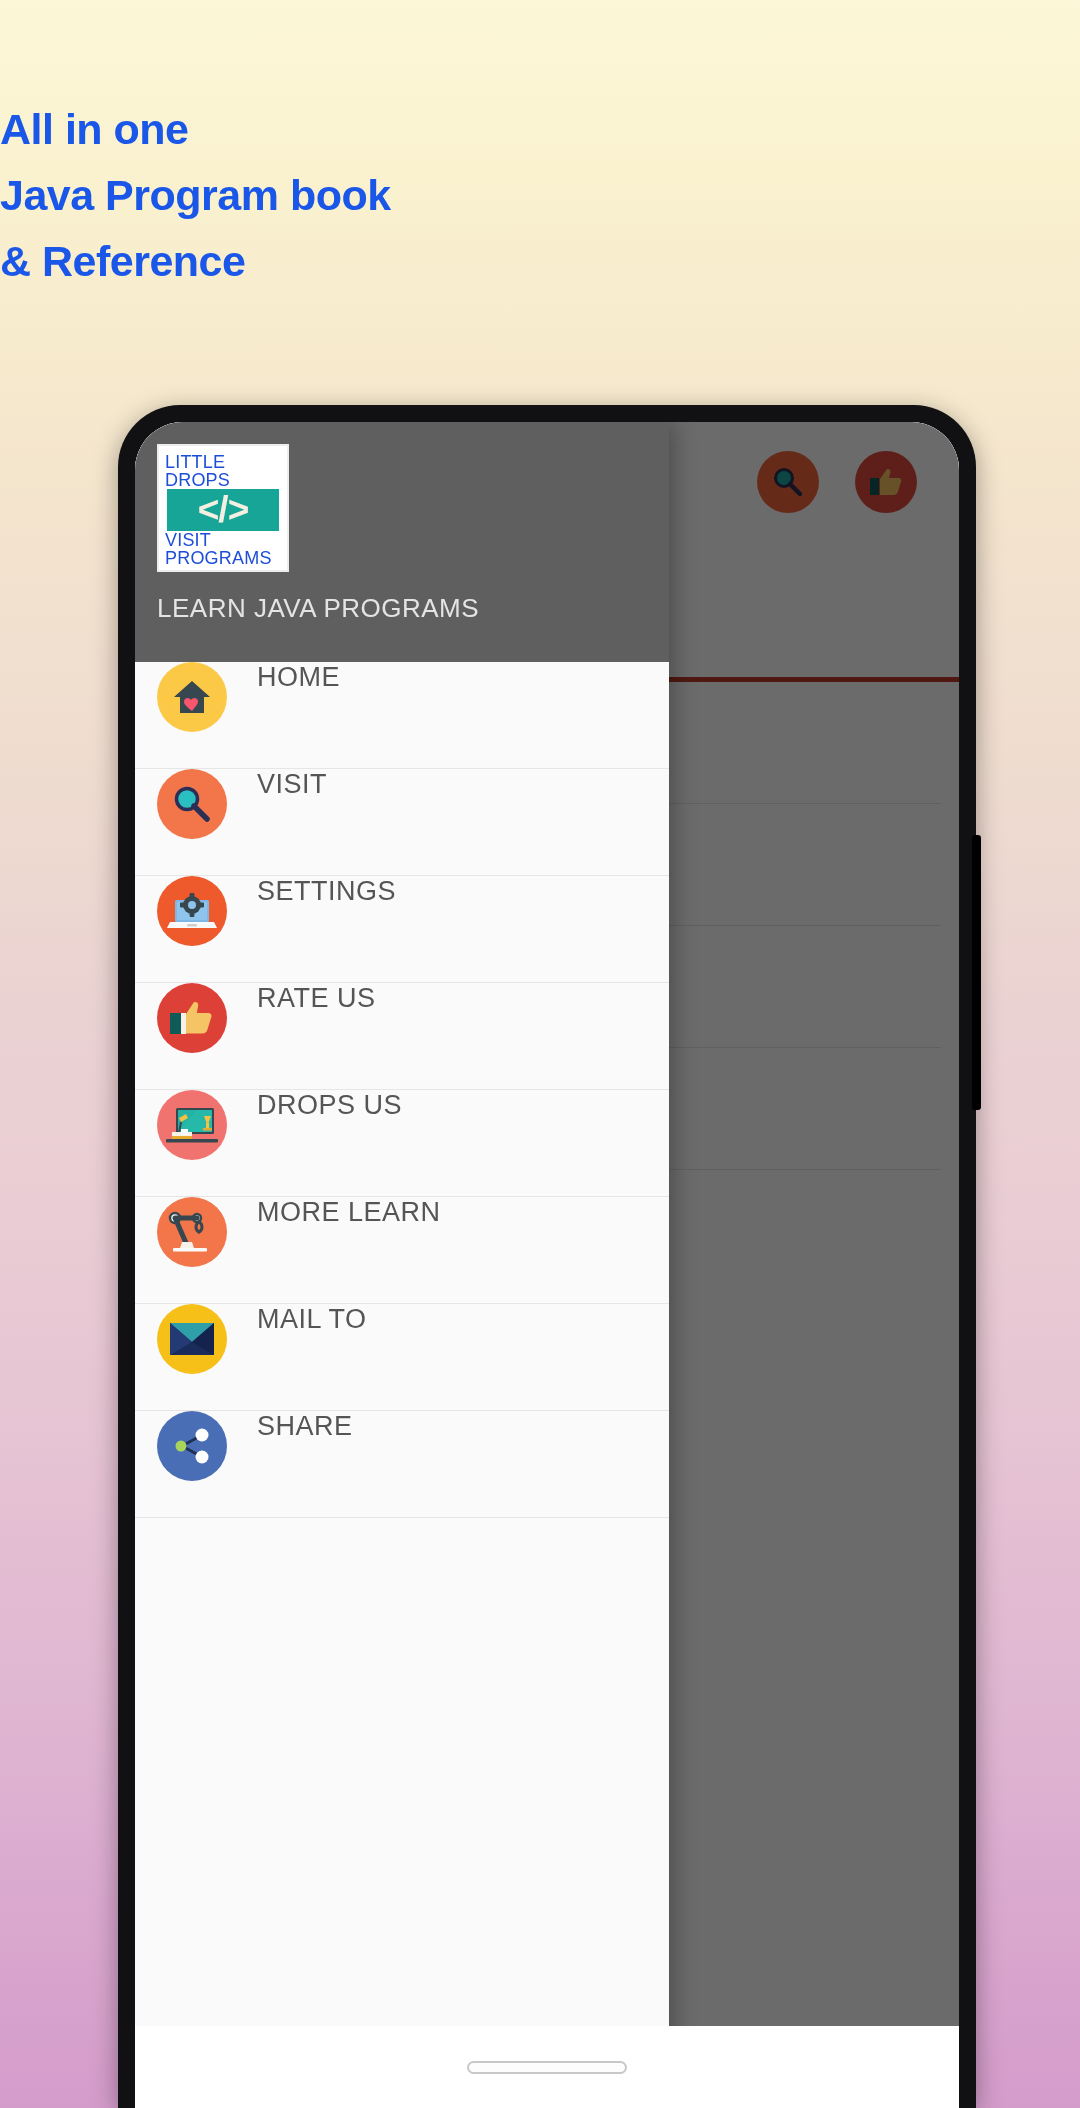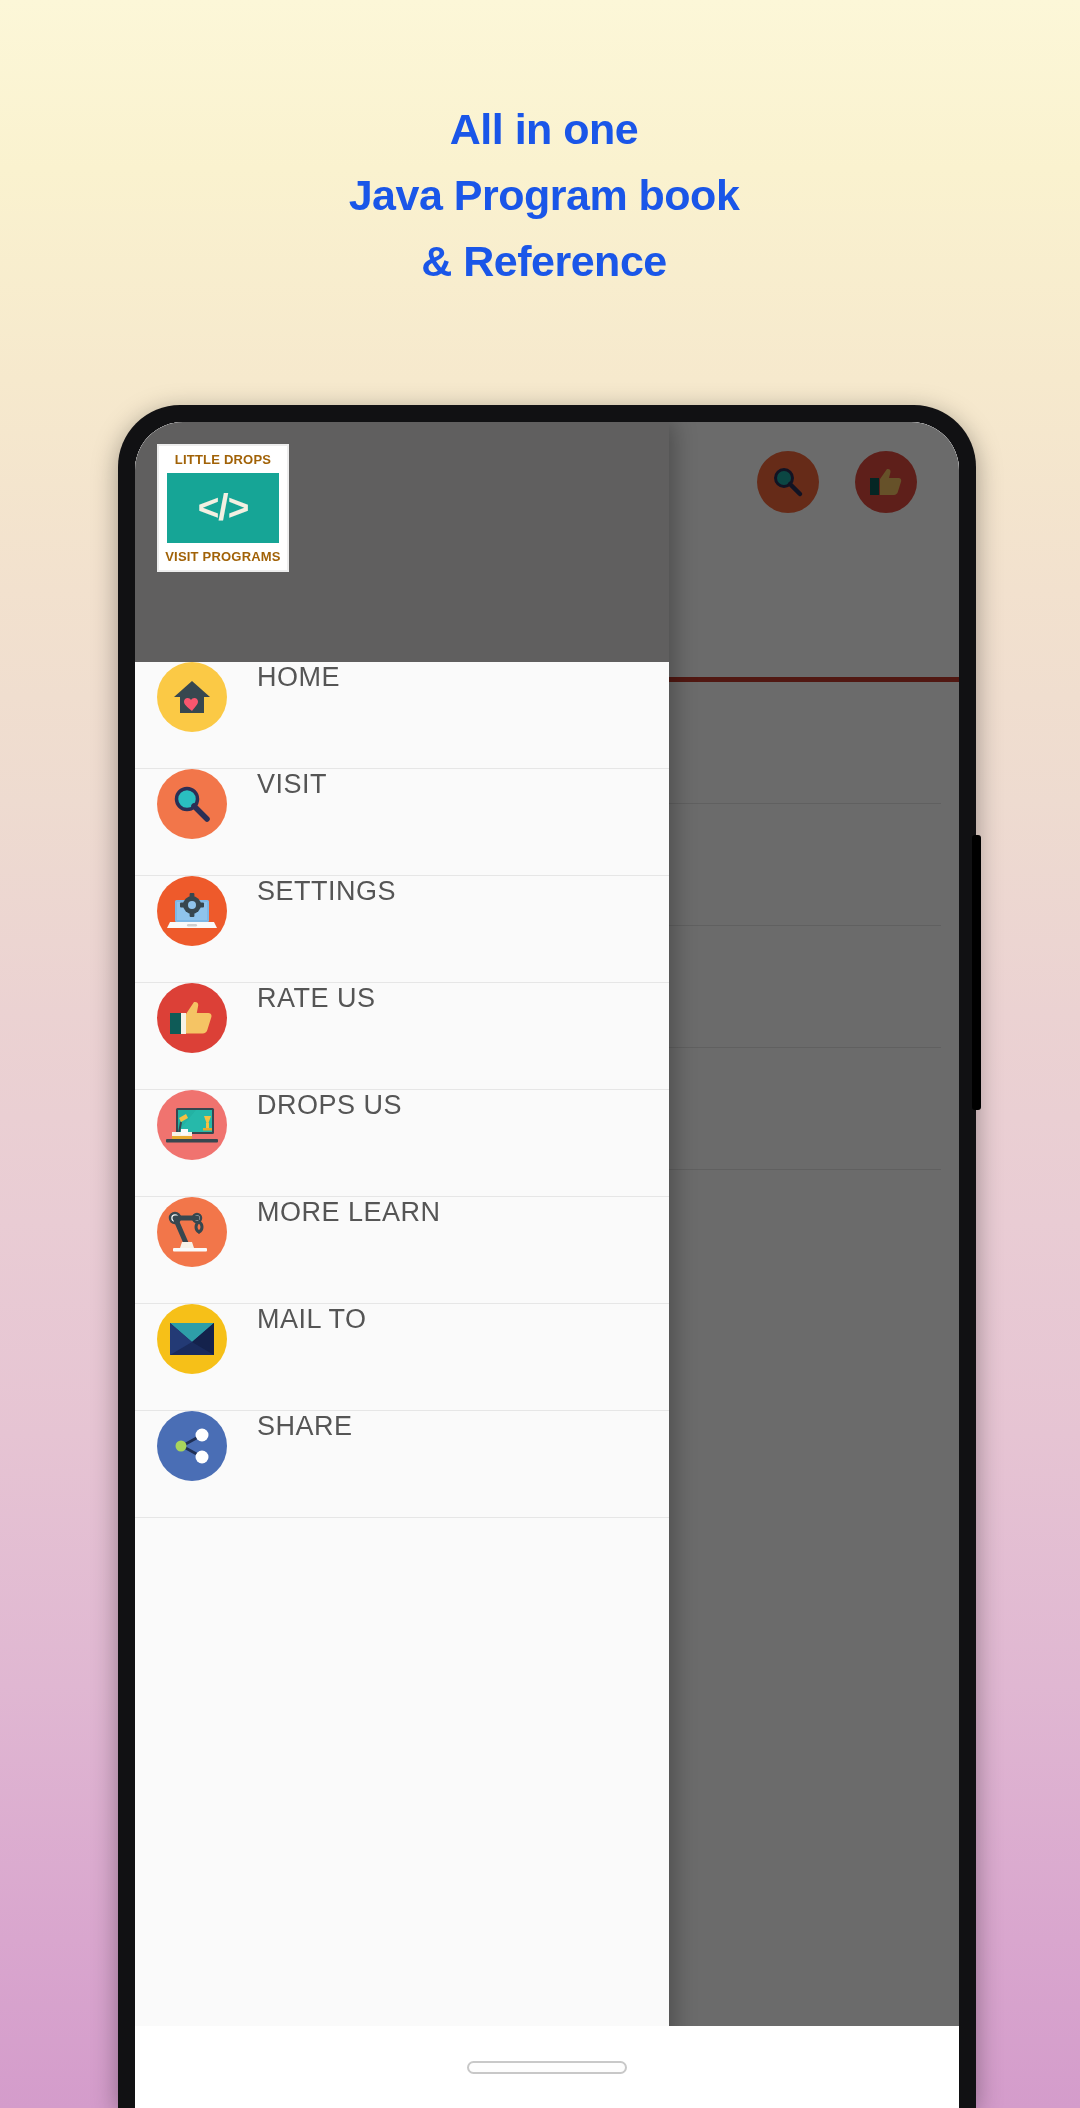--- a/index.html
+++ b/index.html
@@ -18,27 +18,26 @@
       #E0B7D2 80%,
       #D9A6CE 92%,
       #D49CCB 100%);
     overflow:hidden;
     position:relative;
   }
 
   
   .headline{
     position:absolute; top:96px; left:0; width:1080px;
-    text-align:center;
+    text-align:left;
     color:#1A56E8;
     font-size:43px;
     font-weight:bold;
     letter-spacing:-0.5px;
     line-height:66px;
-    padding-left:8px;
   }
   .headline div{ white-space:nowrap; }
 
   
   .phone{
     position:absolute;
     left:118px; top:405px;
     width:858px; height:1703px;
     background:#111113;
     border-radius:62px 62px 0 0;
@@ -132,21 +131,21 @@
   }
   .logo{
     width:132px; height:128px;
     background:#FFFFFF;
     border:2px solid #EDEDED;
     display:flex; flex-direction:column;
     align-items:center; justify-content:space-between;
     padding:7px 6px;
   }
   .logo-top,.logo-bot{
-    font-size:13px; font-weight:bold; color:#a16207;
+    font-size:18px; font-weight:normal; color:#1d4ed8;
     letter-spacing:.2px; line-height:1;
   }
   .logo-mid{
     width:112px; height:70px;
     background:#16A596;
     display:flex; align-items:center; justify-content:center;
     color:#F3F0E2; font-size:37px; font-weight:bold;
     letter-spacing:-1px;
     font-family:"Liberation Sans", sans-serif;
   }
@@ -239,20 +238,21 @@
     <div class="scrim"></div>
 
     <div class="drawer">
 
       <div class="drawer-head">
         <div class="logo">
           <div class="logo-top">LITTLE DROPS</div>
           <div class="logo-mid">&lt;/&gt;</div>
           <div class="logo-bot">VISIT PROGRAMS</div>
         </div>
+        <div class="drawer-title">LEARN JAVA PROGRAMS</div>
       </div>
 
       <div class="menu">
 
         <div class="menu-item">
           <div class="menu-ic" style="background:#FBC945">
             <svg width="48" height="48" viewBox="0 0 48 48">
               <path d="M24 8 L42 24 h-6 v16 H12 V24 H6 Z" fill="#37474F"></path>
               <path d="M24 38c-5-4-8-6.3-8-9.4 0-2 1.6-3.6 3.6-3.6 1.4 0 2.8.8 3.4 2 .6-1.2 2-2 3.4-2 2 0 3.6 1.6 3.6 3.6 0 3.1-3 5.4-6 9.4z" fill="#F9566E"></path>
             </svg>

